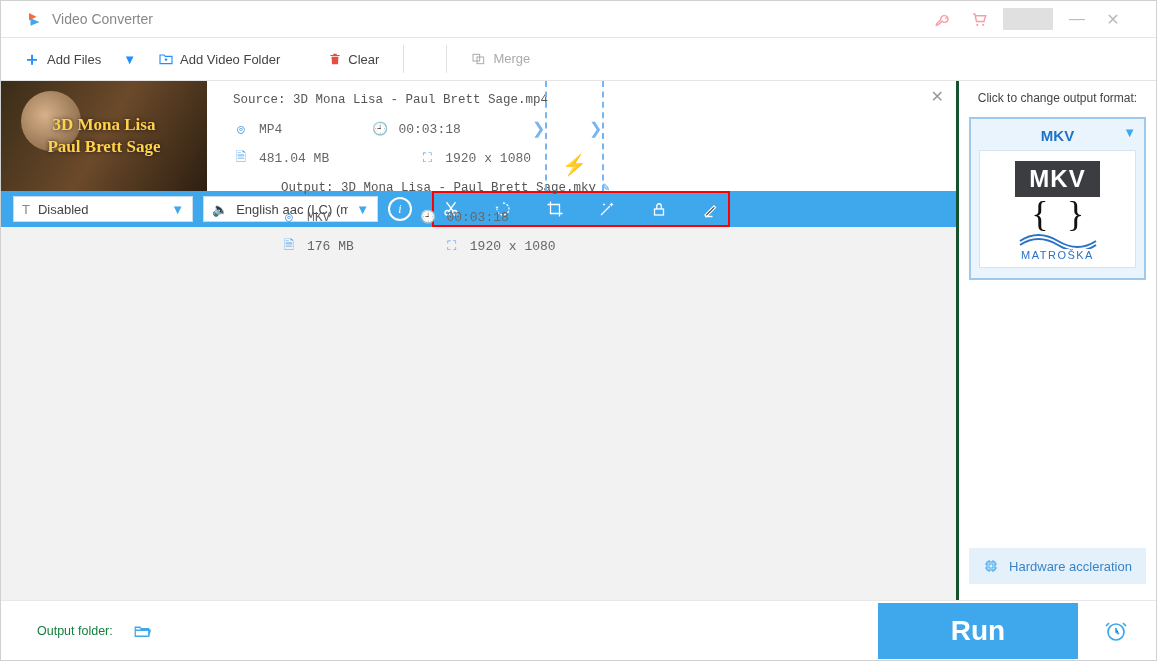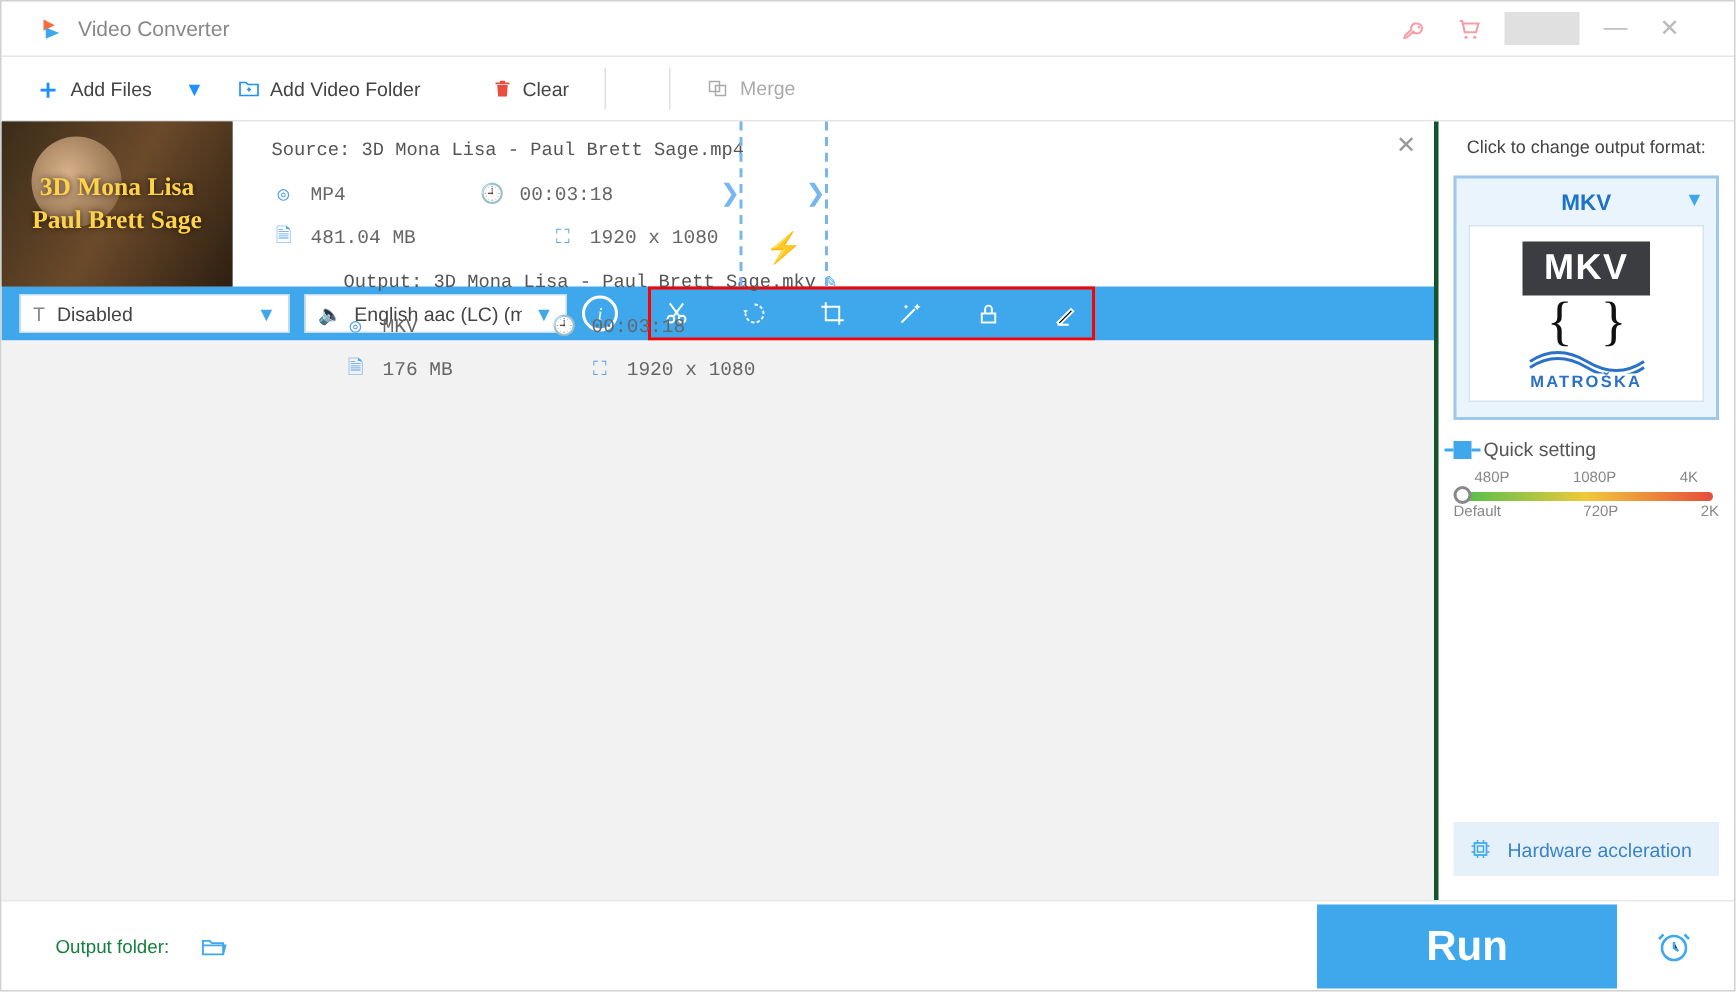--- a/index.html
+++ b/index.html
@@ -25,21 +25,21 @@
 .sep { width: 1px; height: 28px; background: #e0e0e0; margin: 0 12px; }
 .merge-btn { color: #aaa; display: flex; align-items: flex-start; gap: 6px; padding: 6px 12px; }
 
 
 .main { display: flex; height: calc(100% - 36px - 44px - 60px); }
 .left { flex: 1; display: flex; flex-direction: column; }
 .right { width: 200px; border-left: 3px solid #14532d; padding: 10px 10px; display: flex; flex-direction: column; gap: 12px; }
 
 
 .filerow { display: flex; height: 110px; }
-.thumb { width: 154px; height: 110px; background: #222; position: relative; display: flex; flex-direction: column; align-items: center; justify-content: center; overflow: hidden; }
+.thumb { width: 206px; height: 110px; background: #222; position: relative; display: flex; flex-direction: column; align-items: center; justify-content: center; overflow: hidden; }
 .thumb-bg { position: absolute; inset: 0; background: linear-gradient(120deg, #3a2c18, #6b4a2a, #2d1f11); }
 .thumb-face { position: absolute; left: 20px; top: 10px; width: 60px; height: 60px; border-radius: 50%; background: radial-gradient(circle at 40% 40%, #d6b089, #7a5a3a); }
 .thumb-txt { position: relative; color: #ffd24a; font-weight: bold; text-align: center; font-size: 17px; line-height: 22px; text-shadow: 0 0 4px rgba(0,0,0,0.7); font-family: Georgia, serif; }
 .info { flex: 1; height: 100%; position: relative; padding: 12px 16px 8px 26px; }
 .half { width: 370px; display: inline-block; vertical-align: top; font-family: Liberation Mono, monospace; }
 .srcline { font-size: 12.5px; color: #555; margin-bottom: 14px; }
 .meta { display: flex; align-items: center; gap: 10px; margin-bottom: 10px; color: #666; }
 .mrow { display: flex; gap: 90px; }
 .meta .mic { color: #5aa3e8; width: 16px; text-align: center; display: inline-block; }
 .divider { position: absolute; top: 0; bottom: 0; border-left: 2px dashed #77b6f1; }
@@ -65,21 +65,21 @@
 
 
 .rlabel { text-align: center; font-size: 12px; color: #444; }
 .formatbox { border: 2px solid #9fc8eb; background: #eaf4fc; padding: 8px 8px 10px; position: relative; }
 .formatbox .fh { text-align: center; color: #1e73c9; font-weight: bold; font-size: 15px; margin-bottom: 6px; }
 .formatbox .farr { position: absolute; right: 8px; top: 6px; color: #3fa8ed; cursor: pointer; }
 .mkvimg { background: #fff; border: 1px solid #d4e5f1; padding: 10px 4px 6px; display: flex; flex-direction: column; align-items: center; }
 .mkvblk { background: #3b3d41; color: #fff; font-weight: bold; font-size: 24px; padding: 4px 14px; letter-spacing: 1px; }
 .mkvbr { font-size: 36px; color: #111; line-height: 30px; margin-top: 2px; display: flex; gap: 18px; font-family: Georgia, serif; }
 .mkvwave { width: 80px; height: 16px; margin-top: 4px; }
-.mtr { color: #2a72c7; font-size: 11px; letter-spacing: 1.5px; font-weight: 700; }
+.mtr { color: #2a72c7; font-size: 11px; letter-spacing: 1.5px; font-weight: 400; }
 
 .pbtn { background: #e4f1fb; height: 36px; display: flex; align-items: center; padding: 0 10px; gap: 10px; color: #3a84c5; cursor: pointer; }
 .pbtn .pic { color: #3fa8ed; }
 
 .qset { display: flex; flex-direction: column; gap: 6px; }
 .qtitle { display: flex; align-items: center; gap: 8px; color: #555; }
 .qmark { width: 12px; height: 12px; background: #3fa8ed; position: relative; }
 .qmark::before, .qmark::after { content: ''; position: absolute; background: #3fa8ed; }
 .qmark::before { width: 6px; height: 2px; left: -6px; top: 5px; }
 .qmark::after { width: 6px; height: 2px; right: -6px; top: 5px; }
@@ -303,43 +303,22 @@
           </div>
         <svg class="mkvwave" viewBox="0 0 80 16">
             <path fill="none" stroke="#2a72c7" stroke-width="2" d="M2 8 Q20 -4 40 8 T78 8"></path>
             <path fill="none" stroke="#2a72c7" stroke-width="2" d="M2 12 Q20 0 40 12 T78 12"></path>
           </svg>
         <div class="mtr">MATROŠKA</div>
       </div>
     </div>
 
 
-    <div class="qset">
-      <div class="qtitle">
-          <span class="qmark"></span>
-          <span>Quick setting</span>
-        </div>
-      <div class="scale">
-        <div class="lbls">
-          <span>480P</span>
-          <span>1080P</span>
-          <span>4K</span>
-        </div>
-        <div class="bar">
-            <div class="knob"></div>
-          </div>
-        <div class="lbls2">
-          <span>Default</span>
-          <span>720P</span>
-          <span>2K</span>
-        </div>
-      </div>
-    </div>
-
-    <div class="pbtn" style="margin-top:auto; margin-bottom:6px;">
+
+    <div class="pbtn" style="margin-top:auto; margin-bottom:6px;justify-content:center;">
       <span class="pic">
           <svg width="16" height="16" viewBox="0 0 24 24">
             <rect x="6" y="6" width="12" height="12" fill="none" stroke="currentColor" stroke-width="1.7"></rect>
             <rect x="9" y="9" width="6" height="6" fill="none" stroke="currentColor" stroke-width="1.5"></rect>
             <path stroke="currentColor" stroke-width="1.5" d="M3 9h3M3 15h3M21 9h-3M21 15h-3M9 3v3M15 3v3M9 21v-3M15 21v-3"></path>
           </svg>
         </span>
       <span>Hardware accleration</span>
     </div>
   </div>

